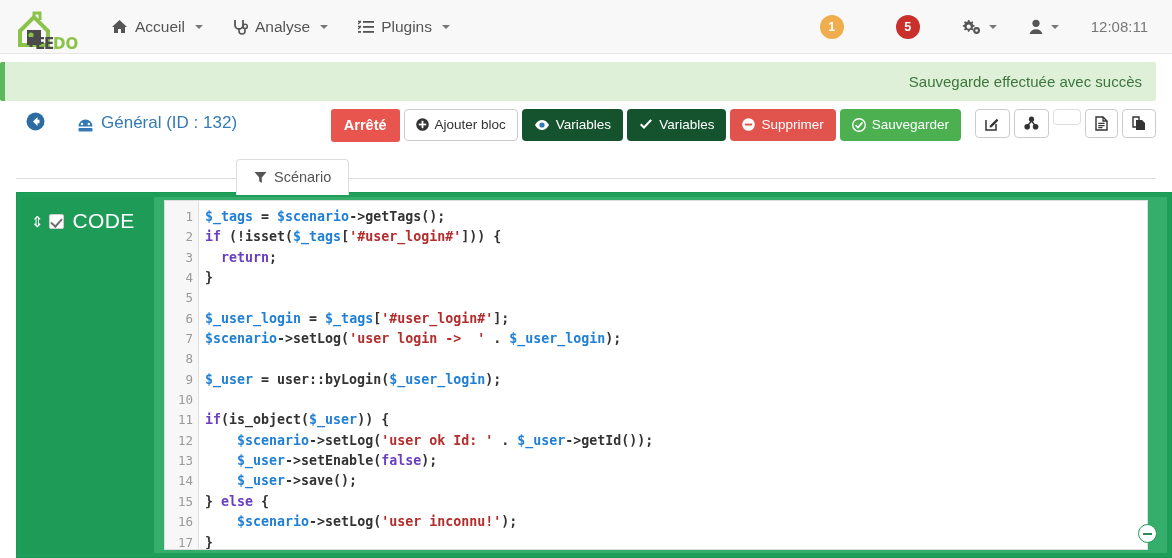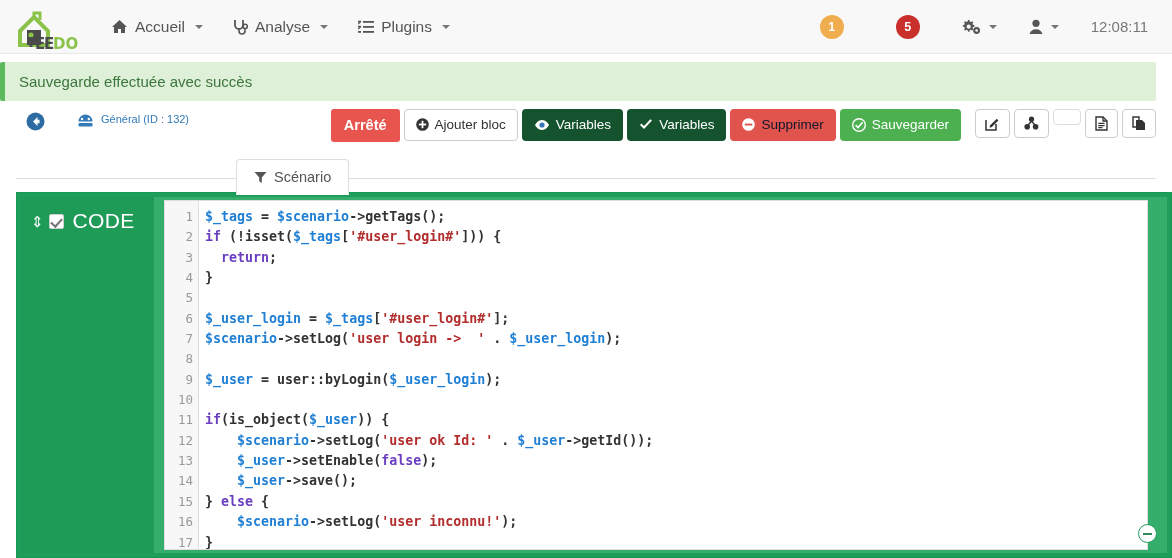--- a/index.html
+++ b/index.html
@@ -72,21 +72,21 @@
     padding: 0 16px; height: 54px; cursor: pointer;
     color: #555;
   }
   .clock {
     color: #777777; font-size: 15px;
     padding: 0 10px 0 16px;
     white-space: nowrap;
   }
 
   
-  .alert-wrap { padding: 8px 16px 0 0; }
+  .alert-wrap { padding: 8px 16px 0 0; text-align: right; }
   .alert {
     background: #dff0d8;
     border-left: 5px solid #5cb85c;
     color: #3c763d;
     font-size: 15px;
     padding: 11px 14px;
     border-radius: 2px;
   }
 
   
@@ -101,24 +101,24 @@
   }
   .back-btn {
     color: #2d6ca2;
     font-size: 20px;
     margin: 3px 0 0 10px;
     cursor: pointer;
     line-height: 1;
   }
   .scn-title {
     color: #337ab7;
-    font-size: 11px;
+    font-size: 17px;
     margin-left: 32px;
     margin-top: 4px;
-    display: flex; align-items: flex-start; gap: 7px;
+    display: flex; align-items: flex-end; gap: 7px;
     white-space: nowrap;
     cursor: pointer;
   }
   .toolbar {
     margin-left: auto;
     display: flex;
     align-items: flex-start;
     gap: 4px;
   }
   .btn {
@@ -142,21 +142,21 @@
     padding: 6px 12px;
     border-radius: 3px;
   }
   .btn-default {
     background: #ffffff;
     color: #333333;
     border: 1px solid #cccccc;
   }
   .btn-blue { background: #14532d; color: #fff; }
   .btn-orange { background: #f0ad4e; color: #fff; }
-  .btn-red { background: #e0544d; color: #0f172a; }
+  .btn-red { background: #e0544d; color: #ffffff; }
   .btn-green { background: #4cb050; color: #fff; }
   .btn-icon {
     background: #ffffff;
     border: 1px solid #cccccc;
     color: #333;
     padding: 6px 9px;
     min-width: 32px;
     justify-content: center;
   }
   .btn-narrow {

